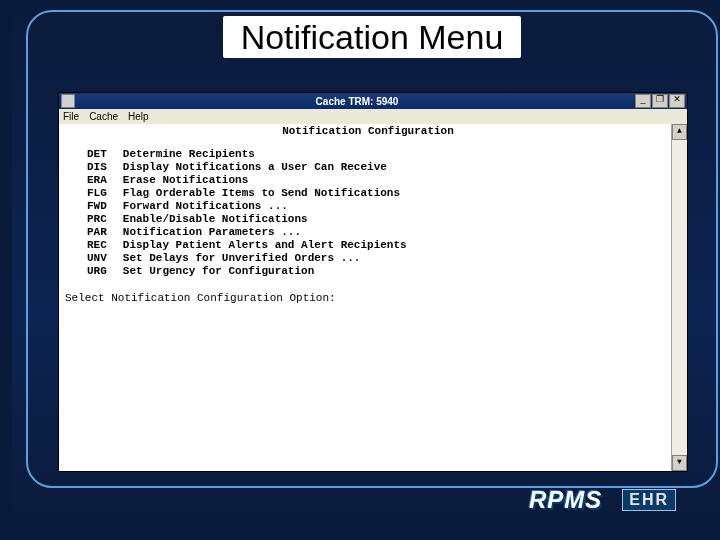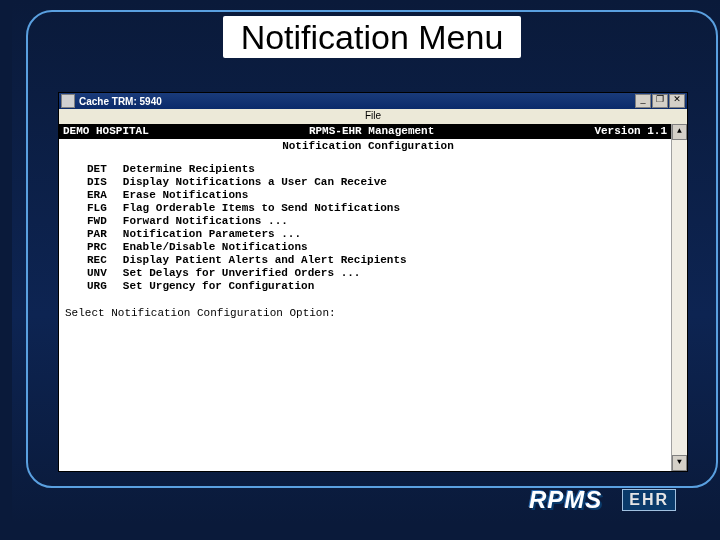--- a/index.html
+++ b/index.html
@@ -71,20 +71,21 @@
   .titlebar .sysicon {
     width: 12px;
     height: 12px;
     background: #d0d0d0;
     border: 1px solid #808080;
     margin-right: 4px;
   }
   .titlebar .caption {
     flex: 1;
     font-weight: bold;
+    text-align: center;
   }
   .titlebar .ctrls {
     display: flex;
     gap: 1px;
   }
   .titlebar .btn {
     width: 14px;
     height: 12px;
     background: #d4d0c8;
     border: 1px solid #808080;
@@ -97,21 +98,20 @@
   .menubar {
     height: 15px;
     background: #ece9d8;
     border-bottom: 1px solid #a0a0a0;
     display: flex;
     align-items: center;
     font-family: Tahoma, sans-serif;
     font-size: 10px;
     padding: 0 4px;
     gap: 10px;
-    flex-direction: column;
   }
   .menubar span {
     cursor: default;
   }
   .content-area {
     position: absolute;
     top: 31px;
     bottom: 0;
     left: 0;
     right: 0;
@@ -220,25 +220,20 @@
     </div>
 
     <div class="menubar">
       <span>File</span>
       <span>Cache</span>
       <span>Help</span>
     </div>
 
     <div class="content-area">
       <div class="content">
-        <div class="headerbar">
-          <div class="h-left">DEMO HOSPITAL</div>
-          <div class="h-mid">RPMS-EHR Management</div>
-          <div class="h-right">Version 1.1</div>
-        </div>
         <div class="subhead">Notification Configuration</div>
 
         <table class="menu">
           <tbody>
             <tr>
                 <td>DET</td>
                 <td>Determine Recipients</td>
               </tr>
             <tr>
                 <td>DIS</td>
@@ -250,26 +245,26 @@
               </tr>
             <tr>
                 <td>FLG</td>
                 <td>Flag Orderable Items to Send Notifications</td>
               </tr>
             <tr>
                 <td>FWD</td>
                 <td>Forward Notifications ...</td>
               </tr>
             <tr>
+                <td>PRC</td>
+                <td>Enable/Disable Notifications</td>
+              </tr>
+            <tr>
                 <td>PAR</td>
                 <td>Notification Parameters ...</td>
-              </tr>
-            <tr>
-                <td>PRC</td>
-                <td>Enable/Disable Notifications</td>
               </tr>
             <tr>
                 <td>REC</td>
                 <td>Display Patient Alerts and Alert Recipients</td>
               </tr>
             <tr>
                 <td>UNV</td>
                 <td>Set Delays for Unverified Orders ...</td>
               </tr>
             <tr>

